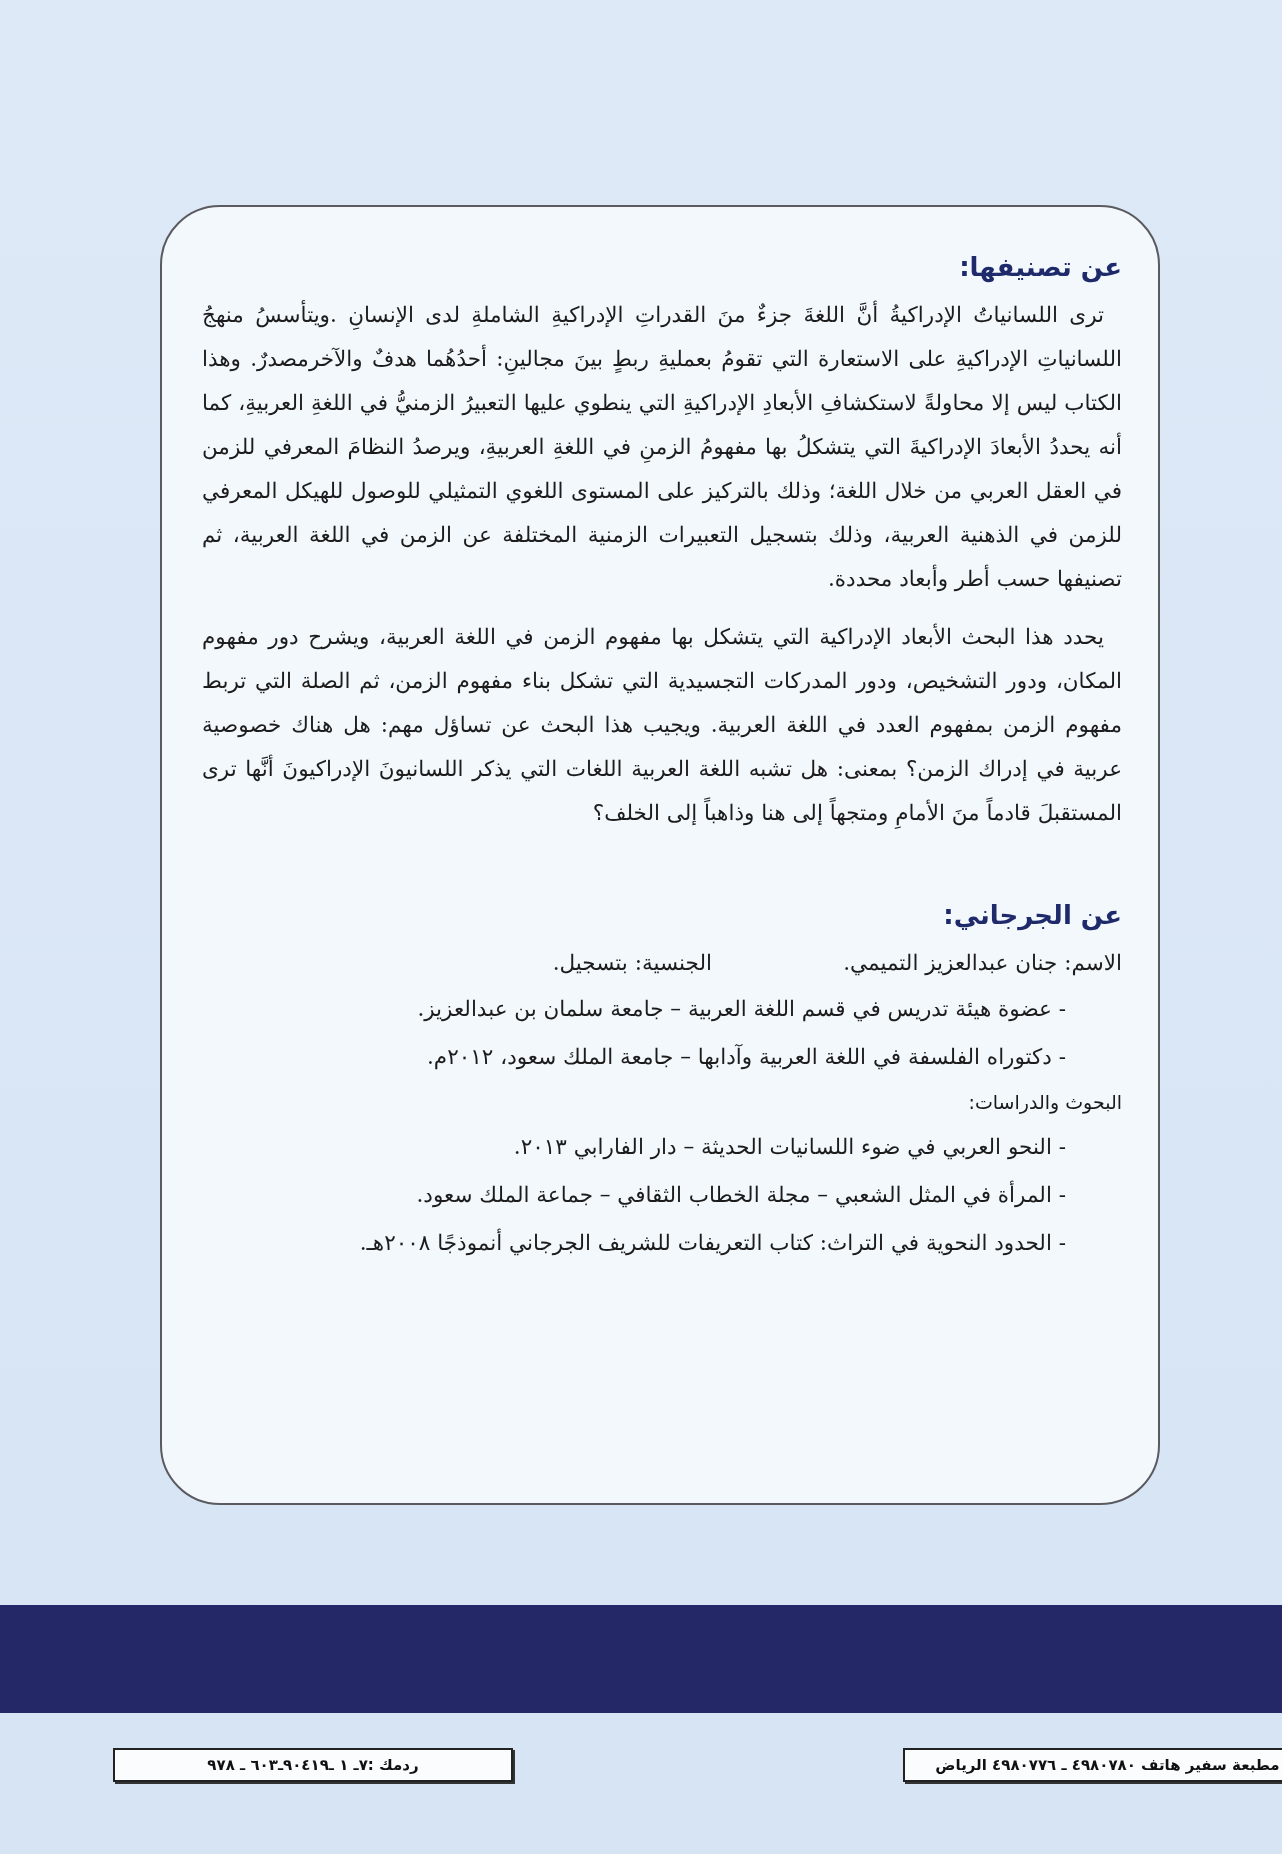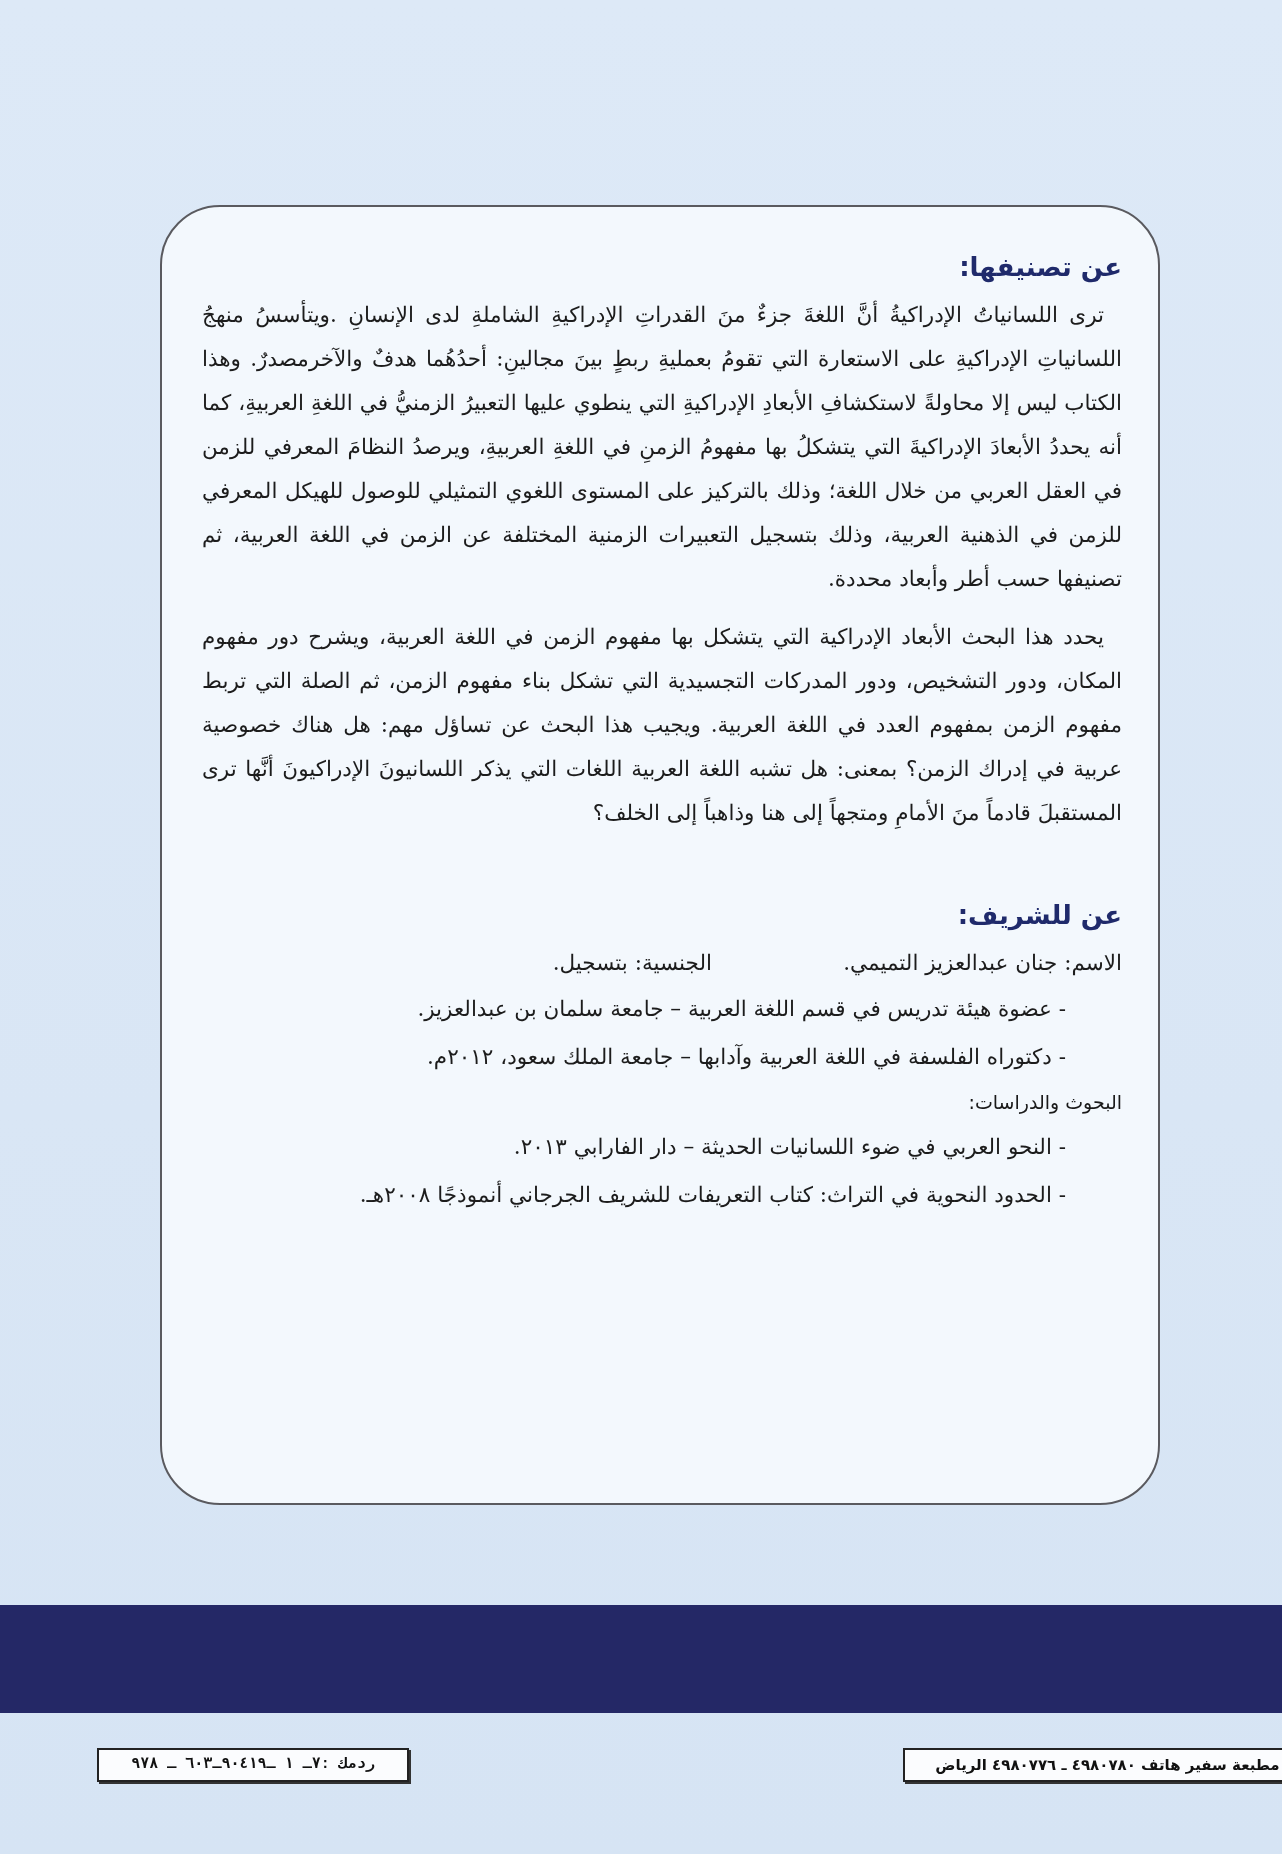--- a/index.html
+++ b/index.html
@@ -95,23 +95,22 @@
       font-family: "DejaVu Sans", "Liberation Sans", sans-serif;
       font-weight: bold;
       font-size: 15px;
       line-height: 30px;
       direction: rtl;
       text-align: center;
       white-space: nowrap;
       color: #111;
     }
     .box-isbn {
-      left: 97px;
-      width: 312px;
-      font-family: Liberation Mono, monospace;
+      left: 113px;
+      width: 400px;
     }
     .box-printer {
       left: 887px;
       width: 409px;
       margin-left: 16px;
     }
   </style>
 </head>
 <body>
 
@@ -119,30 +118,31 @@
 
   <div class="card">
 
     <section>
       <h2 class="section-title">عن تصنيفها:</h2>
       <p class="para">ترى اللسانياتُ الإدراكيةُ أنَّ اللغةَ جزءٌ منَ القدراتِ الإدراكيةِ الشاملةِ لدى الإنسانِ .ويتأسسُ منهجُ اللسانياتِ الإدراكيةِ على الاستعارة التي تقومُ بعمليةِ ربطٍ بينَ مجالينِ: أحدُهُما هدفٌ والآخرمصدرٌ. وهذا الكتاب ليس إلا محاولةً لاستكشافِ الأبعادِ الإدراكيةِ التي ينطوي عليها التعبيرُ الزمنيُّ في اللغةِ العربيةِ، كما أنه يحددُ الأبعادَ الإدراكيةَ التي يتشكلُ بها مفهومُ الزمنِ في اللغةِ العربيةِ، ويرصدُ النظامَ المعرفي للزمن في العقل العربي من خلال اللغة؛ وذلك بالتركيز على المستوى اللغوي التمثيلي للوصول للهيكل المعرفي للزمن في الذهنية العربية، وذلك بتسجيل التعبيرات الزمنية المختلفة عن الزمن في اللغة العربية، ثم تصنيفها حسب أطر وأبعاد محددة.</p>
       <p class="para para2">يحدد هذا البحث الأبعاد الإدراكية التي يتشكل بها مفهوم الزمن في اللغة العربية، ويشرح دور مفهوم المكان، ودور التشخيص، ودور المدركات التجسيدية التي تشكل بناء مفهوم الزمن، ثم الصلة التي تربط مفهوم الزمن بمفهوم العدد في اللغة العربية. ويجيب هذا البحث عن تساؤل مهم: هل هناك خصوصية عربية في إدراك الزمن؟ بمعنى: هل تشبه اللغة العربية اللغات التي يذكر اللسانيونَ الإدراكيونَ أنَّها ترى المستقبلَ قادماً منَ الأمامِ ومتجهاً إلى هنا وذاهباً إلى الخلف؟</p>
     </section>
 
     <section class="author-section">
-      <h2 class="section-title">عن للشريف:</h2>
+      <h2 class="section-title">عن الجرجاني:</h2>
       <div class="author-row">
         <span class="name">الاسم: جنان عبدالعزيز التميمي.</span>
         <span>الجنسية: بتسجيل.</span>
       </div>
       <div class="bullet">- عضوة هيئة تدريس في قسم اللغة العربية – جامعة سلمان بن عبدالعزيز.</div>
       <div class="bullet">- دكتوراه الفلسفة في اللغة العربية وآدابها – جامعة الملك سعود، ٢٠١٢م.</div>
 
       <h3 class="sub-title">البحوث والدراسات:</h3>
       <div class="bullet">- النحو العربي في ضوء اللسانيات الحديثة – دار الفارابي ٢٠١٣.</div>
+      <div class="bullet">- المرأة في المثل الشعبي – مجلة الخطاب الثقافي – جماعة الملك سعود.</div>
       <div class="bullet">- الحدود النحوية في التراث: كتاب التعريفات للشريف الجرجاني أنموذجًا ٢٠٠٨هـ.</div>
     </section>
   </div>
 
   <div class="band"></div>
 
   <div class="box box-isbn">ردمك :٧ـ ١ ـ٩٠٤١٩ـ٦٠٣ ـ ٩٧٨</div>
   <div class="box box-printer">مطبعة سفير هاتف ٤٩٨٠٧٨٠ ـ ٤٩٨٠٧٧٦ الرياض</div>
 </div>
 

